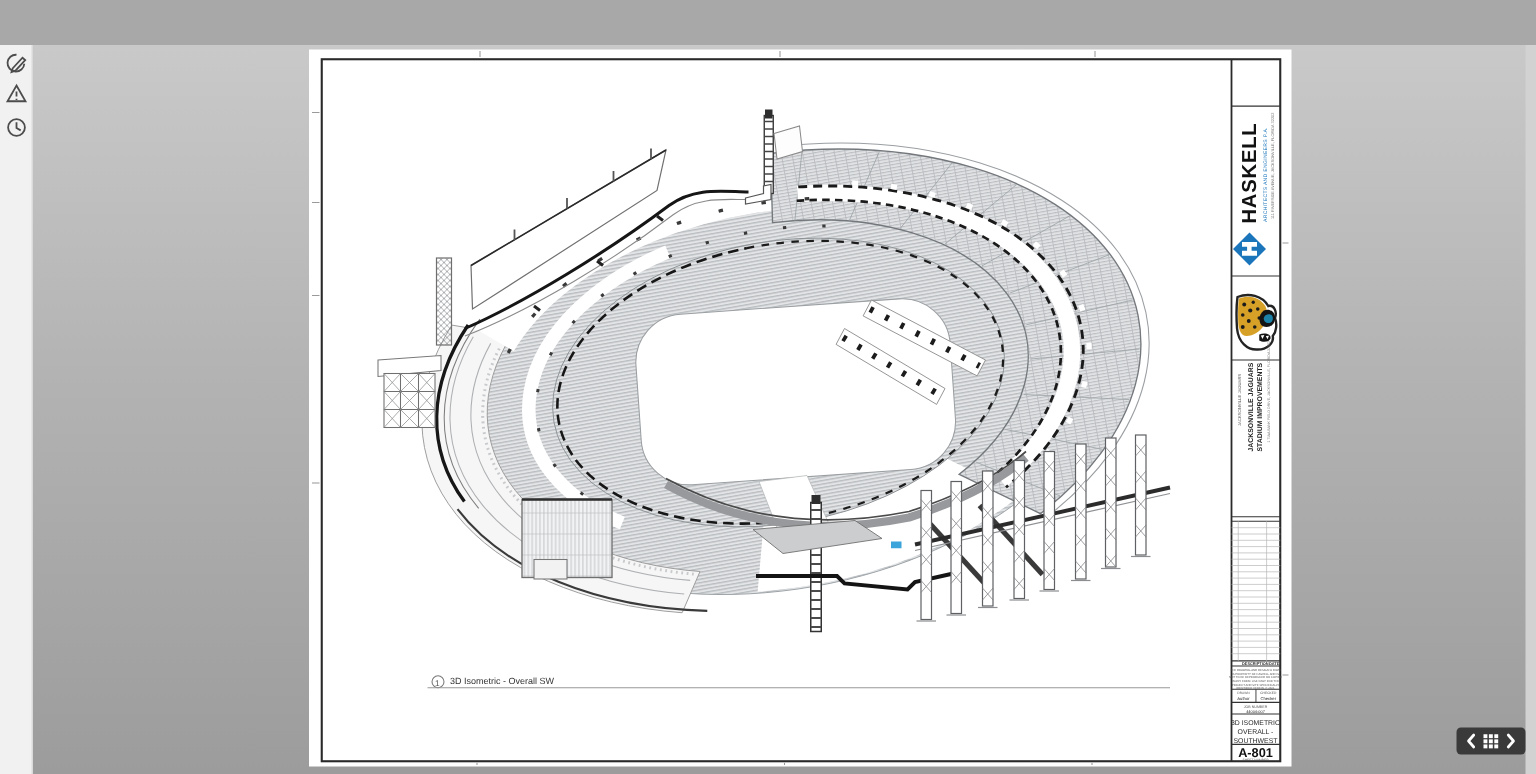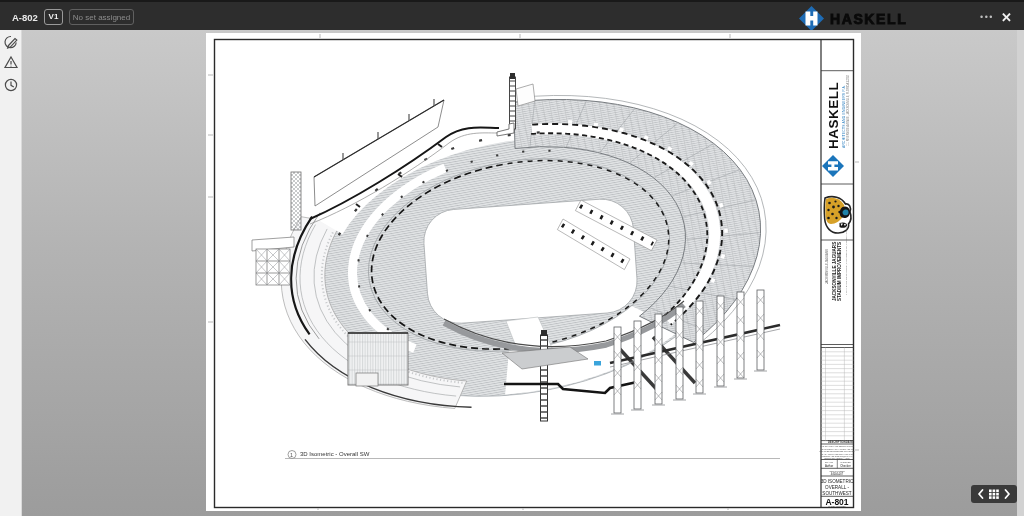--- a/index.html
+++ b/index.html
@@ -22,40 +22,20 @@
   
   #paper{position:absolute;left:206px;top:33px;width:655px;height:478px;background:#ffffff;}
   
   #nav{position:absolute;left:971px;top:485px;width:46px;height:18px;background:#3a3a3a;border-radius:3px;}
   #nav svg{position:absolute;left:0;top:0;}
 </style>
 </head>
 <body>
 <div id="app">
 
-  <div id="topbar">
-
-    <div class="sheetno">A-802</div>
-
-    <div class="vbox">V1</div>
-
-    <div class="setbox">No set assigned</div>
-
-    <svg style="position:absolute;left:798px;top:3px" width="115" height="27" viewBox="0 0 115 27">
-      <g>
-        <path d="M13.5 1 L26 13.5 L13.5 26 L1 13.5 Z" fill="#1e6cb5"></path>
-        <path d="M7.5 6.5h4.8v4.6h2.9V6.5h4.3v14H15.2v-5h-2.9v5H7.5Z" fill="#ffffff"></path>
-      </g>
-      <text x="32" y="18.5" font-size="14" font-weight="bold" letter-spacing="1.6" fill="#0a0a0a" stroke="#0a0a0a" stroke-width="0.9" font-family="Liberation Sans">HASKELL</text>
-    </svg>
-
-    <div class="dots">•••</div>
-
-    <div class="closex">✕</div>
-  </div>
 
   <div id="sidebar">
     
     <svg width="22" height="486" viewBox="0 0 22 486">
       <g fill="none" stroke="#4c4c4c" stroke-width="1.2">
         <path d="M16.2 12.5 A5.6 5.6 0 1 1 11 6.5"></path>
         <path d="M8.5 15.5 l6.5 -7 l1.8 1.6 l-6.5 7 l-2.6 .9 Z"></path>
       </g>
       <g fill="none" stroke="#4c4c4c" stroke-width="1.2">
         <path d="M11 27 L17 37.5 L5 37.5 Z"></path>

